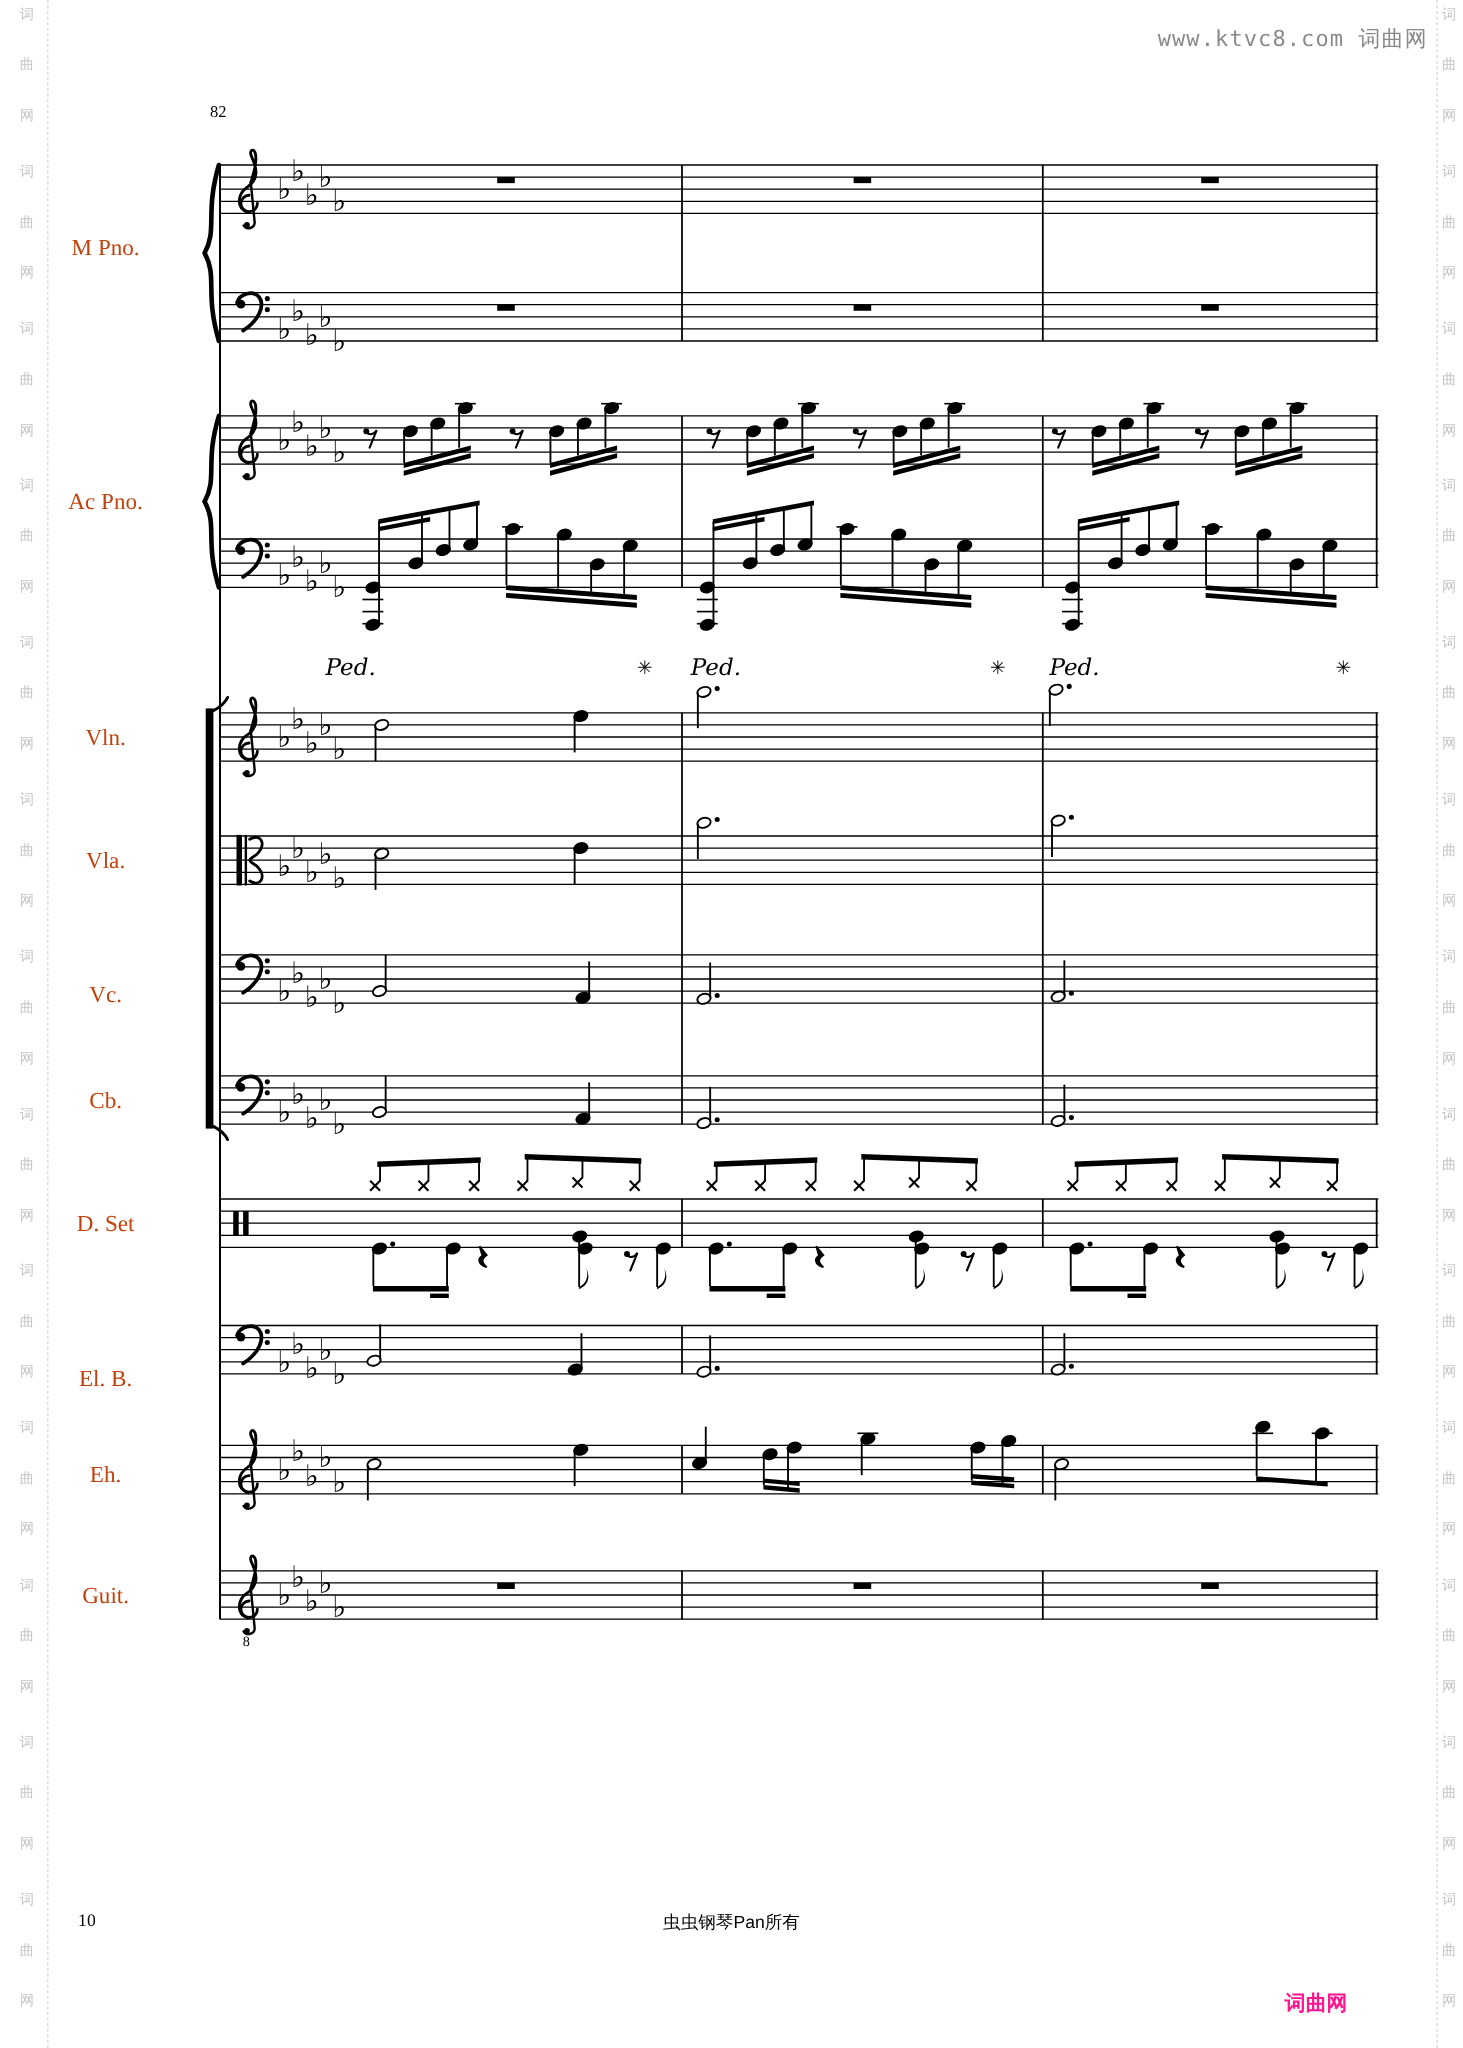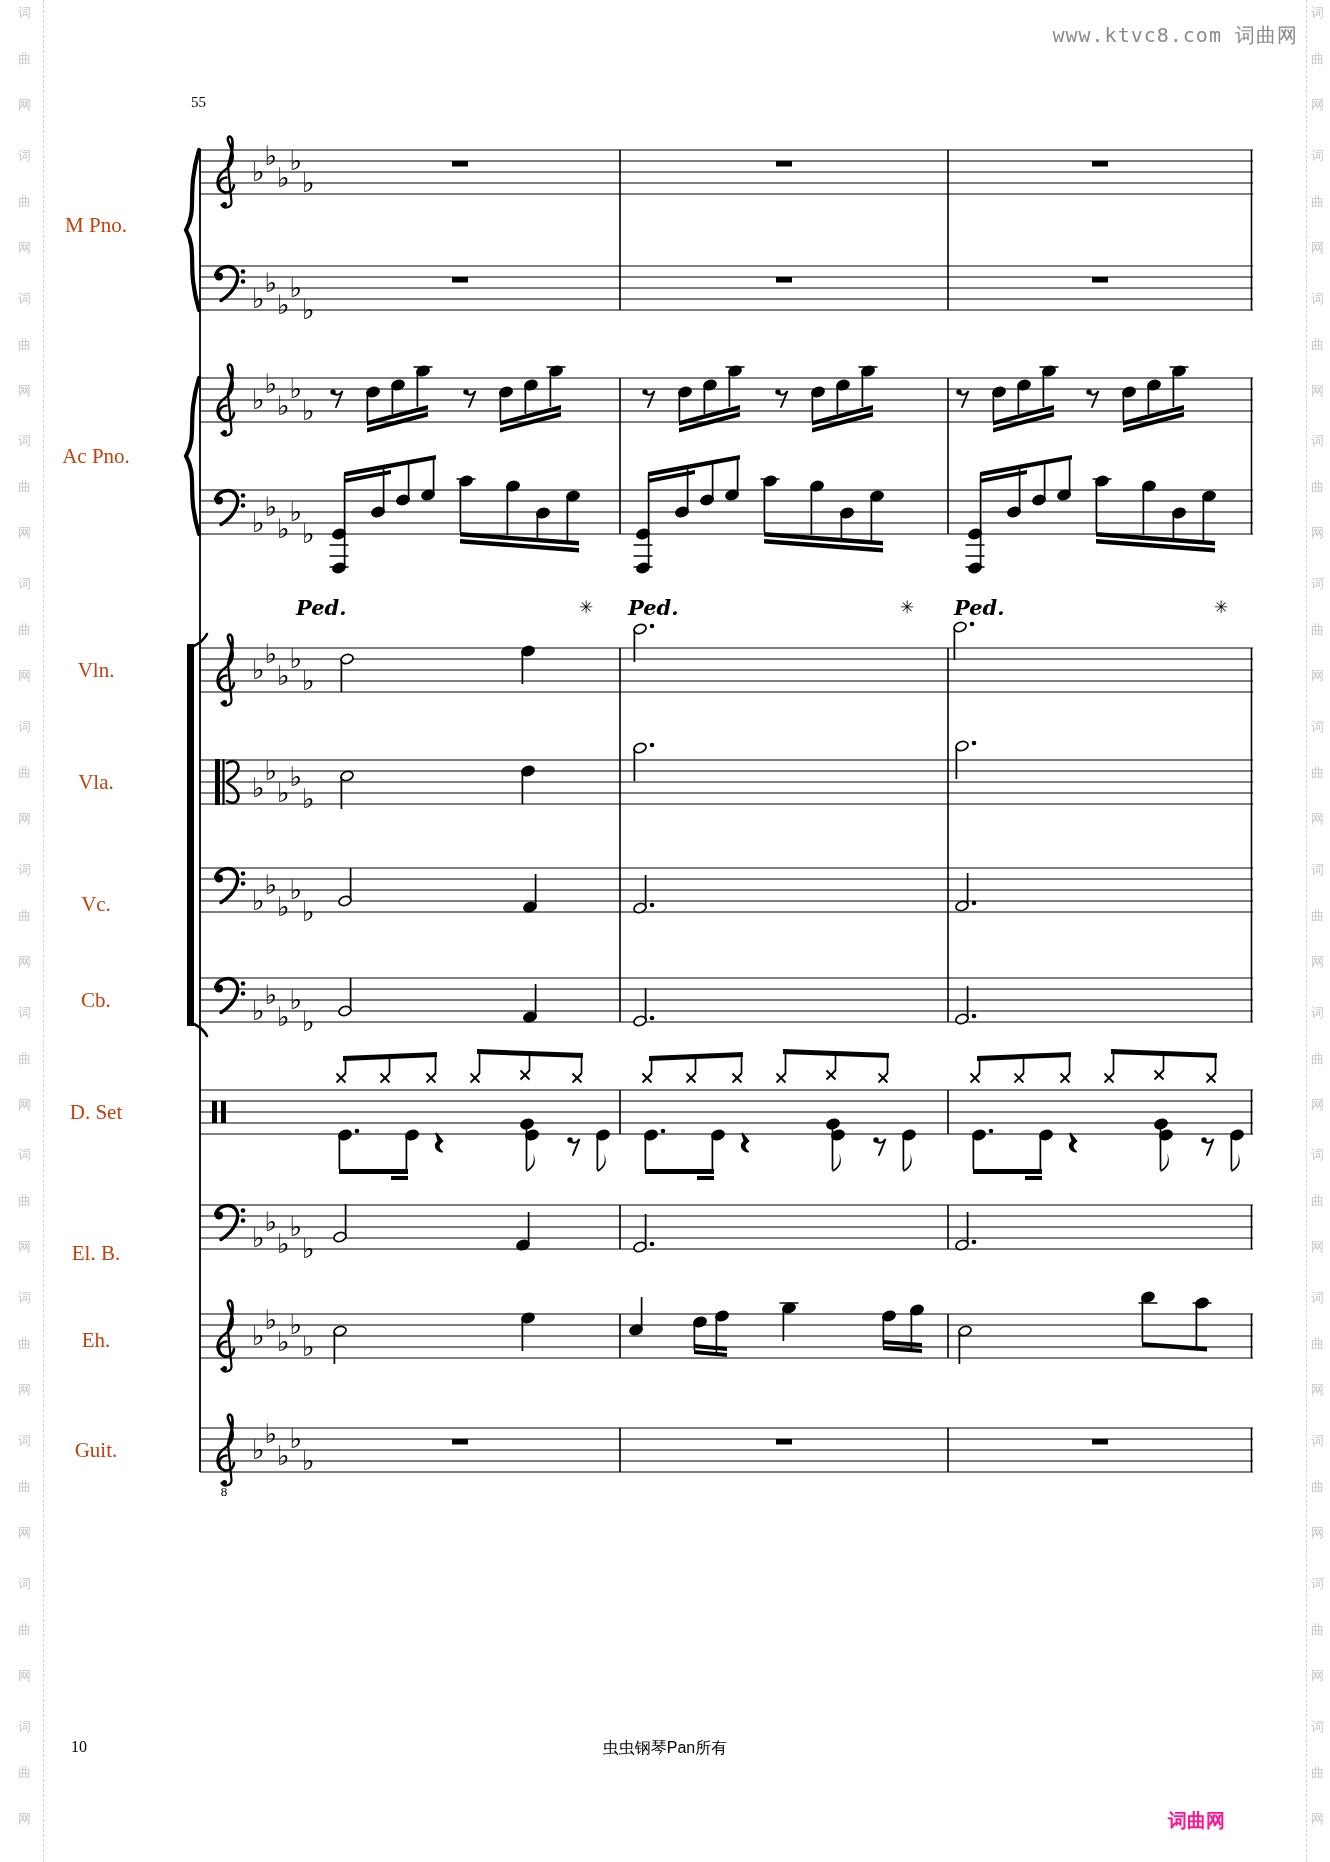--- a/index.html
+++ b/index.html
@@ -13,21 +13,21 @@
              font-family:"Liberation Sans", sans-serif; }
 
   .wm-topright { position:absolute; top:22px; right:32px; font-size:20px; color:#8a8a8a;
                  font-family:"DejaVu Sans Mono", monospace; letter-spacing:1px; }
 
   .measure-number { position:absolute; left:191px; top:94px; font-size:15px; color:#000; }
 
   .inst-label { position:absolute; left:28px; width:136px; text-align:center;
                 font-size:21px; color:#c2410c; line-height:26px; }
 
-  .ped { position:absolute; font-size:21px; font-weight:bold; font-style:italic;
+  .ped { position:absolute; font-size:21px; font-weight:normal; font-style:italic;
          font-family:"DejaVu Serif", serif; color:#000; }
   .rel { position:absolute; font-size:17px; color:#000; }
 
   .pg-num { position:absolute; left:71px; top:1738px; font-size:16px; }
   .footer-center { position:absolute; left:50%; transform:translateX(-50%); top:1738px; font-size:16px;
                    font-family:"Liberation Sans", sans-serif; }
   .src-prefix { position:absolute; left:1094px; top:1872px; font-size:19px; font-weight:normal;
                 font-family:"Liberation Sans", sans-serif; color:#000; }
   .src-brand  { position:absolute; left:1168px; top:1808px; font-size:19px; font-weight:bold;
                 font-family:"Liberation Sans", sans-serif; }
@@ -117,21 +117,21 @@
       <span class="wm-char" style="top: 1574.8px; color: rgb(198, 198, 198);">词</span>
       <span class="wm-char" style="top: 1620.8px; color: rgb(198, 198, 198);">曲</span>
       <span class="wm-char" style="top: 1666.8px; color: rgb(198, 198, 198);">网</span>
       <span class="wm-char" style="top: 1717.6px; color: rgb(198, 198, 198);">词</span>
       <span class="wm-char" style="top: 1763.6px; color: rgb(198, 198, 198);">曲</span>
       <span class="wm-char" style="top: 1809.6px; color: rgb(198, 198, 198);">网</span>
     </div>
 
   <div class="wm-topright" style="color: rgb(138, 138, 138); text-align: right;">www.ktvc8.com 词曲网</div>
 
-  <div class="measure-number">55</div>
+  <div class="measure-number">82</div>
 
   <svg id="notation" width="1330" height="1862" viewBox="0 0 1330 1862">
       <g>
         <line x1="200" y1="150" x2="1253" y2="150" stroke="#000" stroke-width="1.2"></line>
         <line x1="200" y1="161" x2="1253" y2="161" stroke="#000" stroke-width="1.2"></line>
         <line x1="200" y1="172" x2="1253" y2="172" stroke="#000" stroke-width="1.2"></line>
         <line x1="200" y1="183" x2="1253" y2="183" stroke="#000" stroke-width="1.2"></line>
         <line x1="200" y1="194" x2="1253" y2="194" stroke="#000" stroke-width="1.2"></line>
       </g>
       <g>

